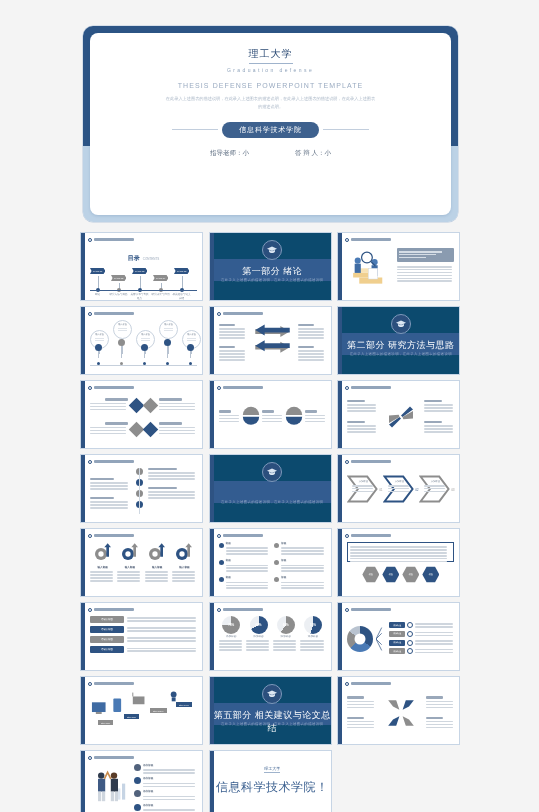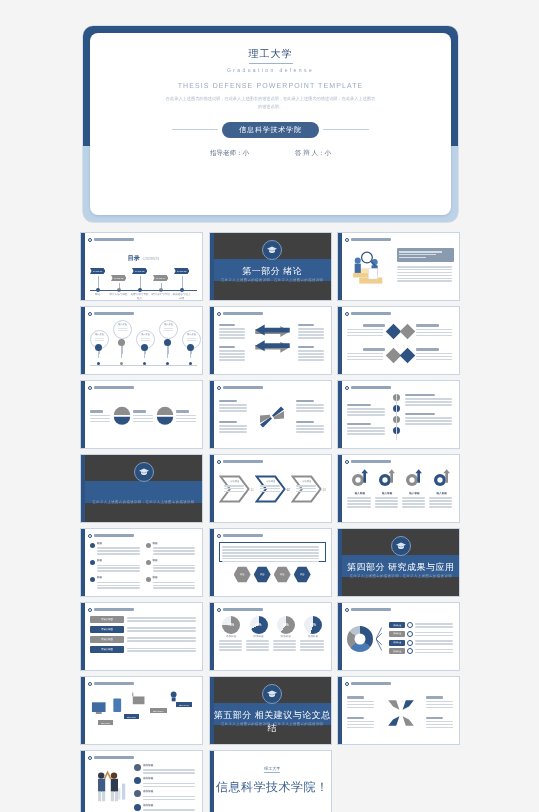--- a/index.html
+++ b/index.html
@@ -82,21 +82,21 @@
   .tbar .dot{
     width:4px;height:4px;border-radius:50%;
     border:1px solid #2e5383;box-sizing:border-box;flex:none;
   }
   .tbar .ph{
     height:3px;width:40px;background:#6e86a3;opacity:.75;border-radius:1px;
   }
 
   
   .divider{background:#2e5383 !important;}
-  .divider .body{background:#404040;}
+  .divider .body{background:#0c4a6e;}
   .divider .band{
     position:absolute;left:0;right:0;top:26px;height:22px;background:#335c90;
   }
   .cap{
     position:absolute;left:50%;top:7px;transform:translateX(-50%);
     width:20px;height:20px;border-radius:50%;background:#2b4f7d;
     border:1.5px solid #7e99bb;box-sizing:border-box;
     display:flex;align-items:center;justify-content:center;z-index:3;
   }
   .cap svg{width:12px;height:12px;}
@@ -332,20 +332,34 @@
                 <div class="txthead"></div>
                 <div class="txtline" style="width:95%"></div>
                 <div class="txtline" style="width:95%"></div>
                 <div class="txtline" style="width:95%"></div>
                 <div class="txtline" style="width:95%"></div>
               </div>
             </div>
           </div>
         </div>
       </div>
+      <div class="thumb divider">
+        <div class="spine"></div>
+        <div class="body">
+          <div class="band"></div>
+          <div class="cap">
+            <svg viewBox="0 0 24 24">
+              <path d="M12 5 2 9.5l10 4.5 10-4.5z" fill="#dce6f2"></path>
+              <path d="M6 12v3c0 1.7 2.7 3 6 3s6-1.3 6-3v-3l-6 2.6z" fill="#dce6f2"></path>
+            </svg>
+          </div>
+          <div class="dtitle">第二部分  研究方法与思路</div>
+          <div class="dsub">在此录入上述图表的描述说明，在此录入上述图表的描述说明</div>
+        </div>
+      </div>
       <div class="thumb">
         <div class="spine"></div>
         <div class="body">
           <div class="tbar ">
             <span class="dot"></span>
             <span class="ph" title="添加论文第二部分内容标题"></span>
           </div>
           <div style="position:absolute;left:5px;right:5px;top:13px;bottom:4px;">
             <div style="display:grid;grid-template-columns:1fr auto auto 1fr;gap:2px 3px;align-items:center;height:46px;">
               <div style="text-align:right;">
@@ -675,34 +689,20 @@
             </div>
             <div class="flexrow" style="gap:3px;justify-content:center;margin-top:4px;">
               <div style="width:17px;height:17px;background:#8d8d8d;clip-path:polygon(25% 5%,75% 5%,100% 50%,75% 95%,25% 95%,0 50%);color:#fff;font-size:2.2px;display:flex;align-items:center;justify-content:center;text-align:center;">标题</div>
               <div style="width:17px;height:17px;background:#2e5383;clip-path:polygon(25% 5%,75% 5%,100% 50%,75% 95%,25% 95%,0 50%);color:#fff;font-size:2.2px;display:flex;align-items:center;justify-content:center;text-align:center;">标题</div>
               <div style="width:17px;height:17px;background:#8d8d8d;clip-path:polygon(25% 5%,75% 5%,100% 50%,75% 95%,25% 95%,0 50%);color:#fff;font-size:2.2px;display:flex;align-items:center;justify-content:center;text-align:center;">标题</div>
               <div style="width:17px;height:17px;background:#2e5383;clip-path:polygon(25% 5%,75% 5%,100% 50%,75% 95%,25% 95%,0 50%);color:#fff;font-size:2.2px;display:flex;align-items:center;justify-content:center;text-align:center;">标题</div>
             </div>
           </div>
         </div>
       </div>
-      <div class="thumb divider">
-        <div class="spine"></div>
-        <div class="body">
-          <div class="band"></div>
-          <div class="cap">
-            <svg viewBox="0 0 24 24">
-              <path d="M12 5 2 9.5l10 4.5 10-4.5z" fill="#dce6f2"></path>
-              <path d="M6 12v3c0 1.7 2.7 3 6 3s6-1.3 6-3v-3l-6 2.6z" fill="#dce6f2"></path>
-            </svg>
-          </div>
-          <div class="dtitle">第四部分  研究成果与应用</div>
-          <div class="dsub">在此录入上述图表的描述说明，在此录入上述图表的描述说明</div>
-        </div>
-      </div>
       <div class="thumb">
         <div class="spine"></div>
         <div class="body">
           <div class="tbar ">
             <span class="dot"></span>
             <span class="ph" title="添加论文第四部分内容标题"></span>
           </div>
           <div style="position:absolute;left:5px;right:5px;top:13px;bottom:4px;">
             <div style="height:46px;">
               <div class="flexrow" style="gap:3px;margin-bottom:3px;align-items:center;">

